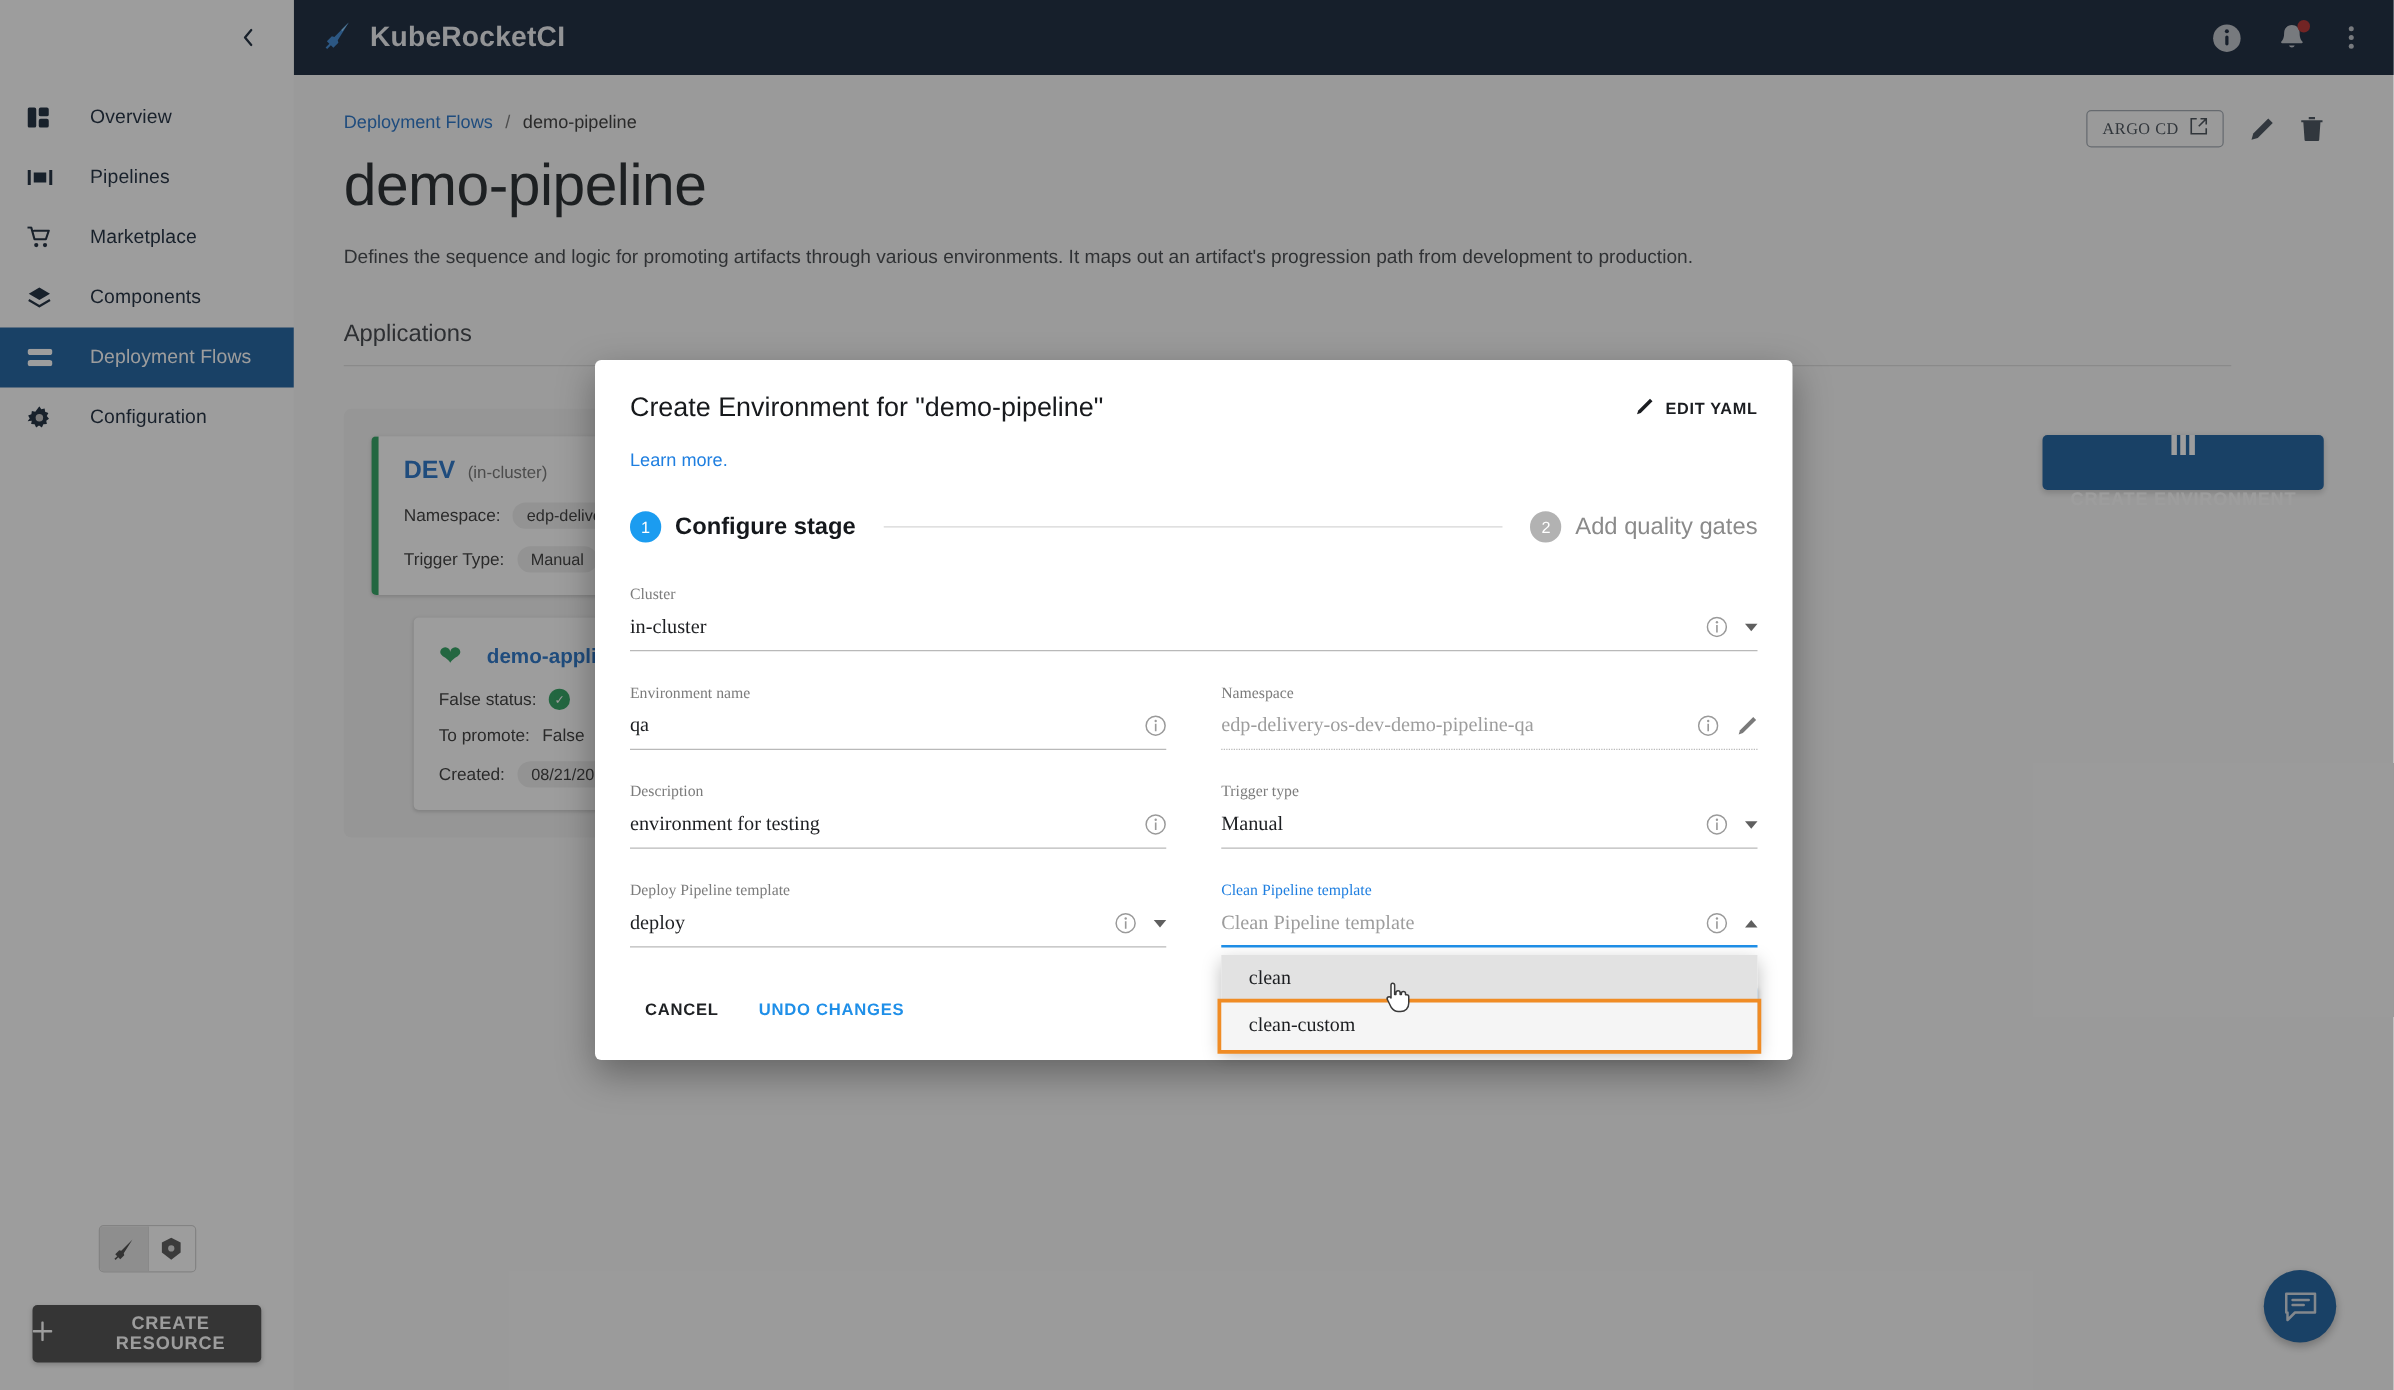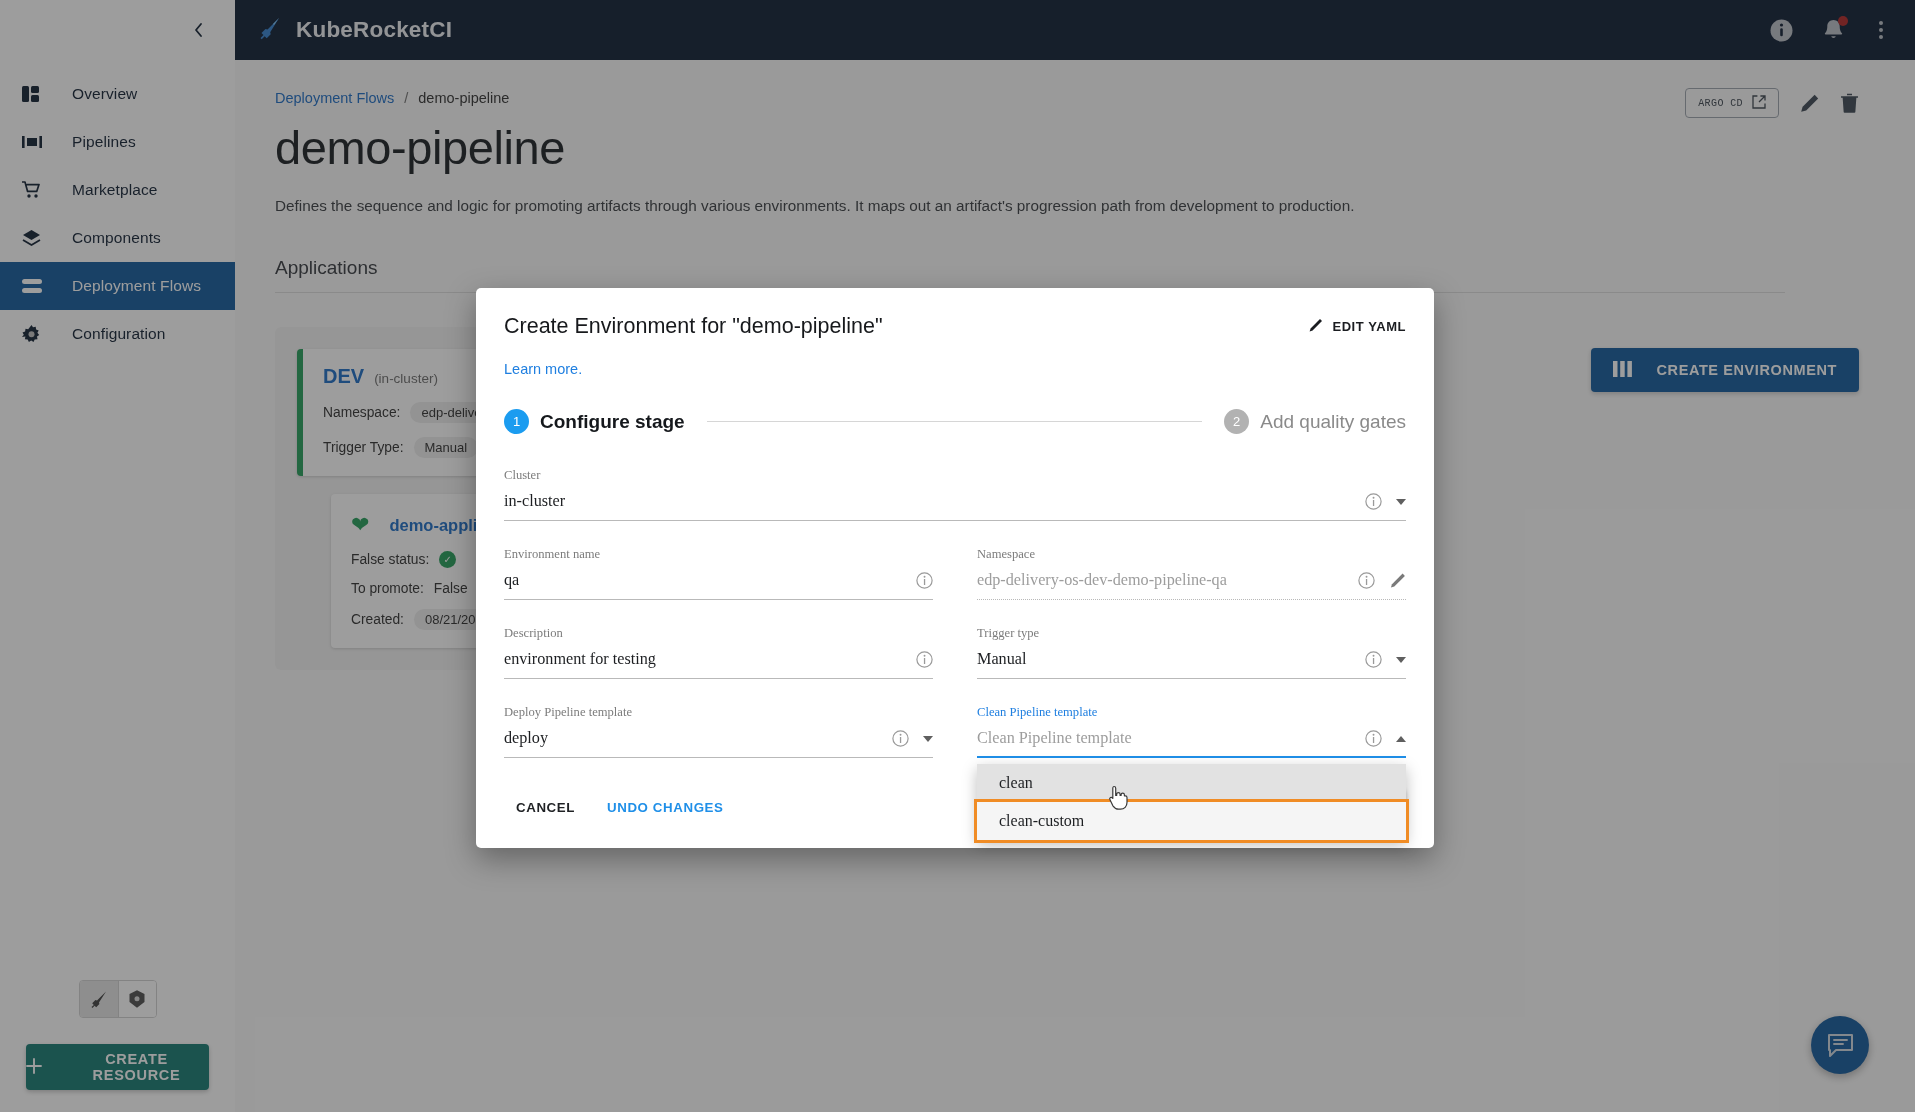--- a/index.html
+++ b/index.html
@@ -59,21 +59,21 @@
   }
   .toggle-btn {
     width: 38px; height: 36px;
     display: flex; align-items: center; justify-content: center;
     background: #fff; cursor: pointer;
   }
   .toggle-btn.sel { background: #e4e4e4; }
   .toggle-btn + .toggle-btn { border-left: 1px solid #cfcfcf; }
   .create-resource {
     width: 183px; height: 46px;
-    background: #0f766e; color: #fff;
+    background: #404040; color: #fff;
     border: none; border-radius: 4px;
     display: flex; align-items: center; justify-content: space-between;
     gap: 22px;
     font-size: 14.5px; font-weight: 600; letter-spacing: .7px;
     cursor: pointer;
     font-family: "Liberation Sans", sans-serif;
     box-shadow: 0 2px 4px rgba(0,0,0,.22);
   }
 
   
@@ -119,41 +119,42 @@
     font-size: 15.3px; color: #35393d; margin-top: 22px;
   }
   .header-actions {
     position: absolute; right: 56px; top: 28px;
     display: flex; align-items: center; gap: 20px;
   }
   .argo-btn {
     height: 30px; padding: 0 12px;
     border: 1px solid #9aa2ab; border-radius: 4px;
     background: transparent; color: #38414b;
-    font-size: 10px; font-weight: 500; letter-spacing: .4px;
+    font-size: 13px; font-weight: 500; letter-spacing: .4px;
     display: flex; align-items: center; gap: 9px;
-    cursor: pointer; font-family: Liberation Mono, monospace; margin-left: 35px;
+    cursor: pointer; font-family: Liberation Serif, serif; margin-left: 35px;
   }
   .icon-btn { cursor: pointer; color: #394450; display:flex; align-items:center;}
 
   .apps-row { margin-top: 42px; display: flex; align-items: flex-start; }
   .apps-title { font-size: 19px; color: #30343a; }
   .apps-underline {
     border-bottom: 1px solid #dcdcdc;
     width: 1510px; margin-top: 13px;
   }
   .create-env-btn {
     position: absolute; right: 56px; top: 288px;
     height: 44px; padding: 0 22px;
     background: #0c5599; color: #fff;
     border: none; border-radius: 4px;
     display: flex; align-items: center; gap: 24px;
     font-size: 14.5px; font-weight: 600; letter-spacing: .6px;
     cursor: pointer; font-family: "Liberation Sans", sans-serif;
     box-shadow: 0 2px 5px rgba(0,0,0,.2);
+    flex-direction: column;
   }
 
   
   .env-wrap {
     margin-top: 34px;
     width: 560px;
     background: #f2f2f2; border-radius: 6px;
     padding: 22px;
   }
   .env-card {

